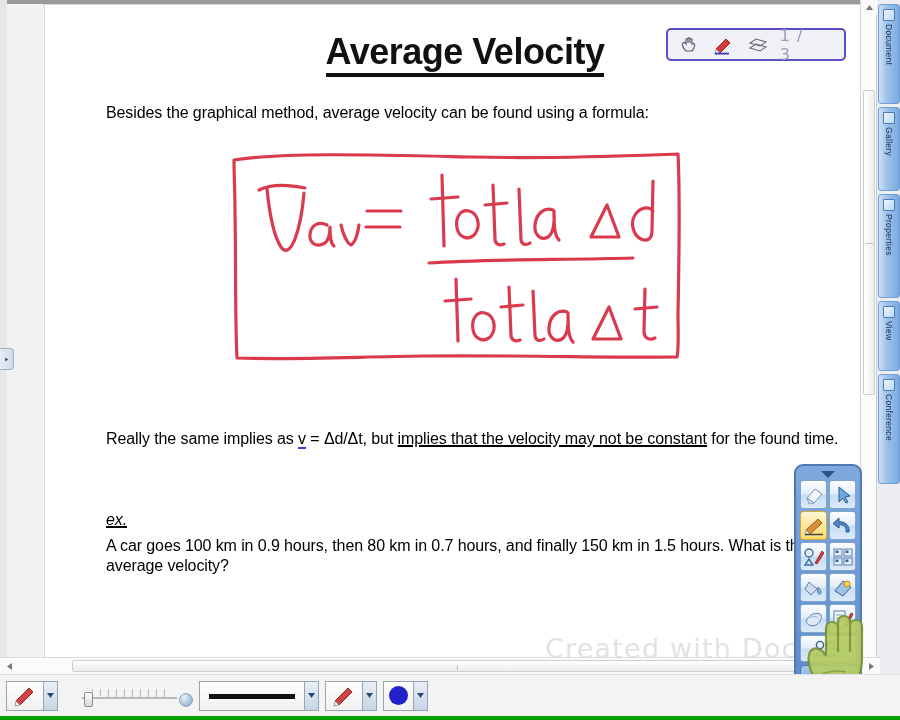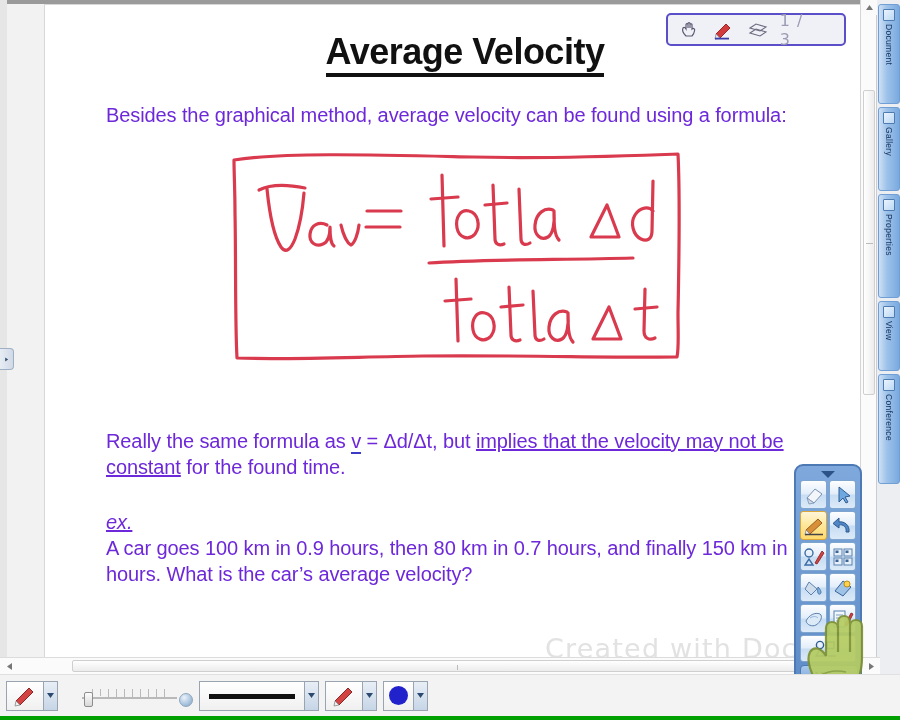--- a/index.html
+++ b/index.html
@@ -39,22 +39,22 @@
     color: #111;
     letter-spacing: -0.5px;
   }
   .page-title span {
     border-bottom: 4px solid #111;
     padding-bottom: 1px;
   }
 
   .body-text {
     position: absolute;
-    font-size: 20px;
-    color: #6d28d9;
+    font-size: 16px;
+    color: #000000;
     line-height: 1.28;
     letter-spacing: -0.1px;
   }
   #para-intro { left: 61px; top: 98px; width: 730px; }
   #para-same  { left: 61px; top: 424px; width: 740px; }
   #ex-label   { left: 61px; top: 505px; font-style: italic; }
   #para-ex    { left: 61px; top: 531px; width: 740px; }
 
   .u  { text-decoration: underline; text-decoration-thickness: 1.5px; }
   .uv { border-bottom: 2px solid #3b3bc8; padding-bottom: 0px; }
@@ -74,21 +74,21 @@
     font-size: 27px;
     color: #e2e2e2;
     letter-spacing: 1.2px;
     font-family: "DejaVu Sans", sans-serif;
     white-space: nowrap;
   }
 
   
   #mode-widget {
     position: absolute;
-    left: 666px; top: 13px;
+    left: 666px; top: 28px;
     width: 180px; height: 33px;
     background: #f0f0f7;
     border: 2px solid #5b4ec9;
     border-radius: 5px;
     display: flex;
     align-items: center;
     padding: 0 8px;
     gap: 9px;
   }
   .mw-icon {
@@ -408,21 +408,21 @@
         <path d="M344 169 C 336 166, 327 172, 326 184 C 325 194, 332 200, 339 196 C 344 193, 346 182, 345 170
                  C 345 182, 345 194, 350 199"></path>
 
         <path d="M370 196 L 386 164 L 398 196 Z"></path>
         <path d="M422 146 L 421 188 C 421 195, 426 198, 432 195"></path>
         <path d="M412 166 L 434 164"></path>
       </g>
     </svg>
 
     <div class="body-text" id="para-same">
-      <span>Really the same formula as </span><span class="uv">v</span><span> = Δd/Δt, but </span><span class="u">implies that the velocity may not be constant</span><span> for the found time.</span>
+      <span>Really the same implies as </span><span class="uv">v</span><span> = Δd/Δt, but </span><span class="u">implies that the velocity may not be constant</span><span> for the found time.</span>
     </div>
 
     <div class="body-text u" id="ex-label">ex.</div>
 
     <div class="body-text" id="para-ex">A car goes 100 km in 0.9 hours, then 80 km in 0.7 hours, and finally 150 km in 1.5 hours.  What is the car’s average velocity?</div>
 
     <div id="watermark">Created with Doceri</div>
   </div>
 
   <div id="mode-widget" style="border-color: rgb(91, 78, 201);">

